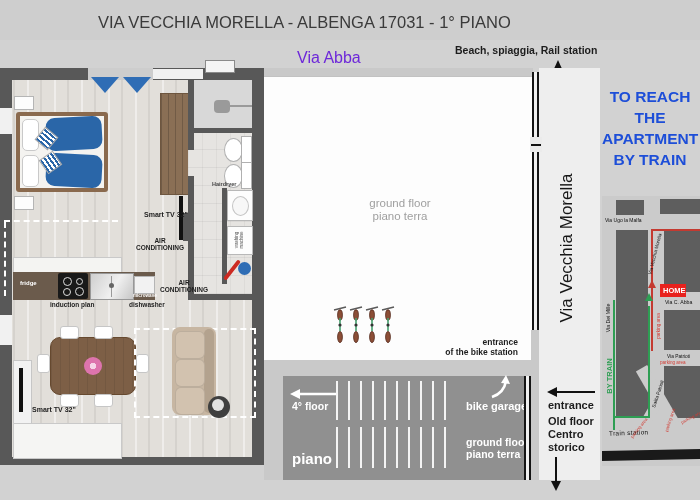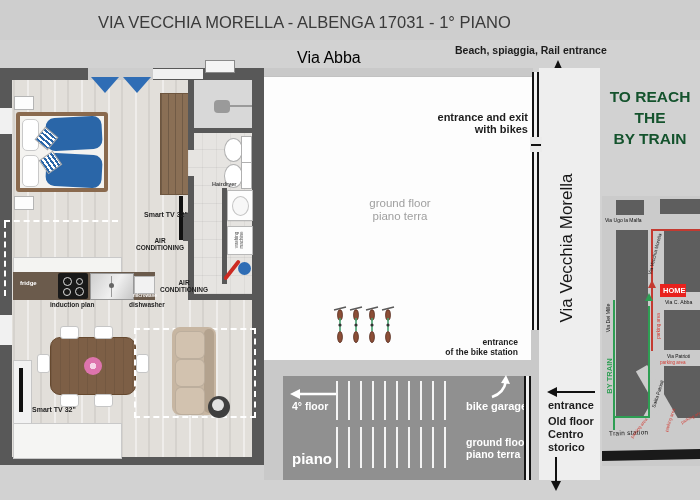--- a/index.html
+++ b/index.html
@@ -23,22 +23,22 @@
 </style>
 </head>
 <body>
 
 <div class="stage">
 
   <div class="a" style="left:0;top:0;width:700px;height:40px;background:#cecece;">
     <span class="t" style="left:98px;top:13px;font-size:16.5px;color:#3a3a3a;">VIA VECCHIA MORELLA - ALBENGA 17031 - 1° PIANO</span>
   </div>
 
-  <span class="t" style="left:297px;top:49px;font-size:16px;color:#000000;">Via Abba</span>
-  <span class="t w600" style="left:455px;top:45px;font-size:10.5px;">Beach, spiaggia, Rail entrance</span>
+  <span class="t" style="left:297px;top:49px;font-size:16px;color:#6d28d9;">Via Abba</span>
+  <span class="t w600" style="left:455px;top:45px;font-size:10.5px;">Beach, spiaggia, Rail station</span>
   <svg class="a" style="left:550px;top:60px;" width="16" height="46">
       <line x1="8" y1="46" x2="8" y2="9" stroke="#111" stroke-width="2"></line>
       <path d="M8 0 L3 11 L13 11 Z" fill="#111"></path>
     </svg>
 
   <div class="a wood" style="left:0;top:68px;width:264px;height:397px;"></div>
 
   <div class="wall" style="left:0;top:68px;width:264px;height:12px;"></div>
   <div class="a" style="left:88px;top:68px;width:65px;height:12px;background:#cdcdcd;"></div>
   <svg class="a" style="left:90px;top:77px;" width="62" height="18">
@@ -140,24 +140,20 @@
   <div class="a" style="left:208px;top:396px;width:22px;height:22px;background:#3f3f3f;border-radius:50%;">
     <div class="a" style="left:4px;top:3px;width:12px;height:12px;background:#fff;opacity:.85;border-radius:50%;"></div>
   </div>
   <div class="a" style="left:13px;top:360px;width:17px;height:62px;background:#f2f2f2;border:1px solid #c6c6c6;"></div>
   <div class="a" style="left:19px;top:368px;width:4px;height:44px;background:#111;"></div>
   <span class="t w600" style="left:32px;top:406px;font-size:7px;">Smart TV 32"</span>
   <div class="a" style="left:13px;top:423px;width:107px;height:34px;background:#f5f5f3;border:1px solid #c9c9c9;"></div>
 
   <div class="a" style="left:264px;top:68px;width:269px;height:8px;background:#c9c9c9;"></div>
   <div class="a" style="left:264px;top:76px;width:269px;height:284px;background:#fdfdfd;border-top:1px solid #c2c2c2;"></div>
-  <div class="t w600" style="left:420px;top:111px;width:108px;font-size:11px;text-align:right;">
-    <span style="display:block;">entrance and exit</span>
-    <span style="display:block;">with bikes</span>
-  </div>
   <div class="t" style="left:348px;top:197px;width:104px;font-size:11.5px;color:#9f9f9f;text-align:center;font-weight:500;">
     <span style="display:block;">ground floor</span>
     <span style="display:block;">piano terra</span>
   </div>
   <svg class="a" style="left:333px;top:303px;" width="64" height="46" viewBox="0 0 64 46">
     <g>
       <line x1="1" y1="7" x2="13" y2="4" stroke="#5a5a5a" stroke-width="1.6"></line>
       <ellipse cx="7" cy="12" rx="2.4" ry="5.2" fill="#8b4e36" stroke="#54291c" stroke-width=".8"></ellipse>
       <rect x="6.2" y="15" width="1.6" height="13" fill="#46a06e"></rect>
       <circle cx="7" cy="22" r="1.6" fill="#333"></circle>
@@ -233,23 +229,24 @@
     </svg>
   <span class="t w600" style="left:548px;top:399px;font-size:11px;">entrance</span>
   <span class="t w600" style="left:548px;top:415px;font-size:11px;">Old floor</span>
   <span class="t w600" style="left:548px;top:428px;font-size:11px;">Centro</span>
   <span class="t w600" style="left:548px;top:441px;font-size:11px;">storico</span>
   <svg class="a" style="left:549px;top:457px;" width="14" height="34">
       <line x1="7" y1="0" x2="7" y2="25" stroke="#111" stroke-width="2"></line>
       <path d="M7 34 L2 24 L12 24 Z" fill="#111"></path>
     </svg>
 
-  <div class="t" style="left:602px;top:86px;width:96px;font-size:15.5px;font-weight:600;color:#14532d;text-align:center;line-height:21px;white-space:normal;">
+  <div class="t" style="left:602px;top:86px;width:96px;font-size:15.5px;font-weight:600;color:#1d4ed8;text-align:center;line-height:21px;white-space:normal;">
     <span style="display:block;">TO REACH</span>
     <span style="display:block;">THE</span>
+    <span style="display:block;">APARTMENT</span>
     <span style="display:block;">BY TRAIN</span>
   </div>
 
   <div class="a" style="left:602px;top:196px;width:98px;height:270px;background:#cbcbcb;overflow:hidden;">
     <div class="blk" style="left:14px;top:4px;width:28px;height:15px;"></div>
     <div class="blk" style="left:58px;top:3px;width:40px;height:15px;"></div>
     <div class="blk" style="left:14px;top:34px;width:32px;height:188px;"></div>
     <div class="blk" style="left:62px;top:34px;width:36px;height:62px;"></div>
     <div class="blk" style="left:62px;top:114px;width:36px;height:40px;"></div>
     <div class="blk" style="left:62px;top:170px;width:36px;height:52px;"></div>

